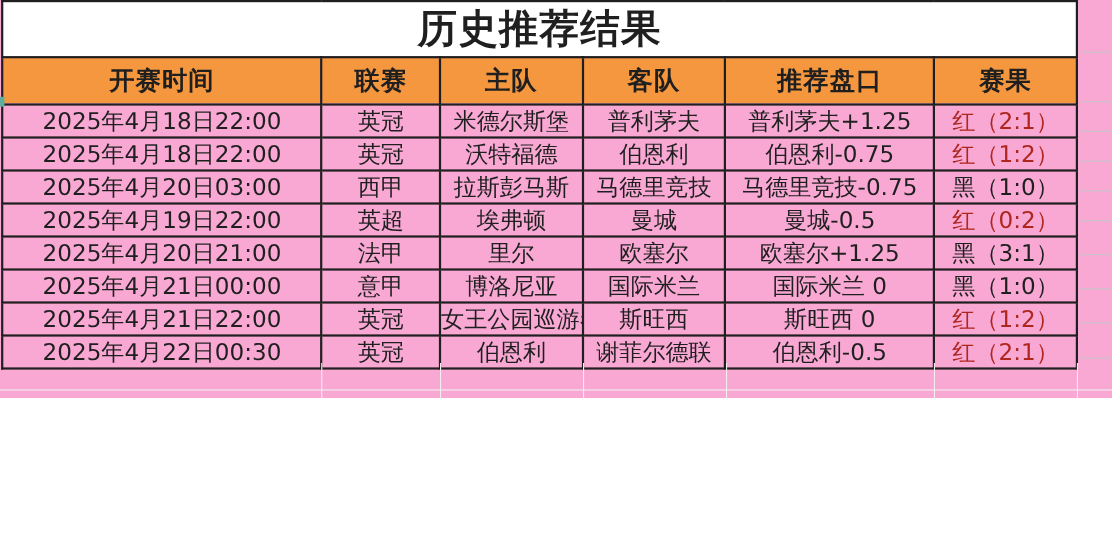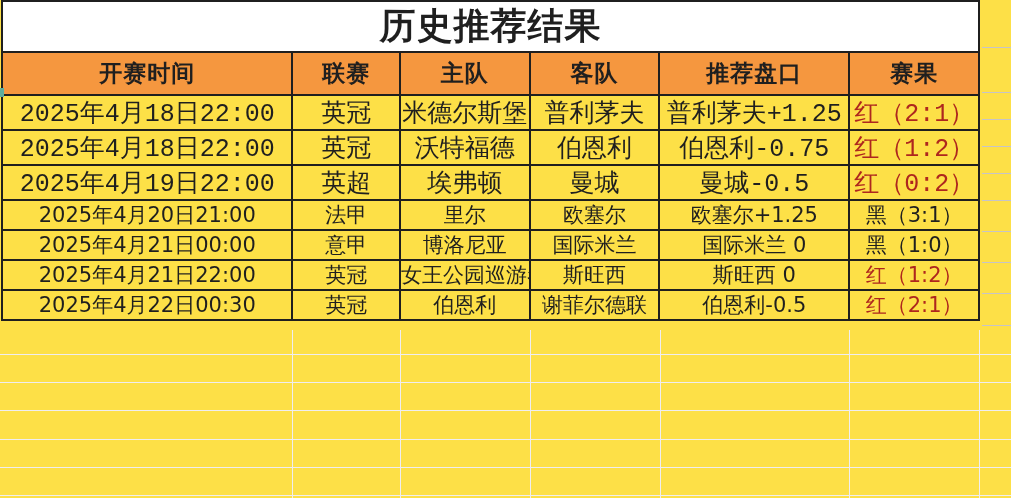--- a/index.html
+++ b/index.html
@@ -1,19 +1,19 @@
 <!DOCTYPE html>
 <html><head>
 <meta charset="utf-8">
 <style>
   html,body{margin:0;padding:0;background:#fff;}
   .sheet{
     position:relative;
-    width:1011px;height:498px;
-    background:#fde047;
+    width:1011px;height:362px;
+    background:#f9a8d4;
     font-family:"DejaVu Sans","Liberation Sans",sans-serif;
     overflow:hidden;
   }
   table.rec{
     position:absolute;left:1px;top:0;
     width:979px;
     border-collapse:collapse;
     table-layout:fixed;
   }
   table.rec td, table.rec th{
@@ -32,21 +32,21 @@
     letter-spacing:1px;
     background:#ffffff;
   }
   tr.head th{
     height:41px;
     font-size:23px;
     font-weight:bold;
     letter-spacing:1px;
     margin-left:36px;
   }
-  tr.r-s td{height:23px;font-size:25px;font-family:Liberation Mono, monospace;}
+  tr.r-s td{height:23px;font-size:21px;}
   tr.r-t td{height:27px;font-size:21px;text-align:center;}
   td.c-time{letter-spacing:0px;}
   
   .gl{position:absolute;background:#efedf0;}
   .gl-v{width:1px;top:330px;height:168px;}
   .gl-h{height:1px;left:0;width:1011px;}
   .strip-line{position:absolute;left:982px;width:29px;height:1px;background:#c6c4c8;}
   .green-marker{position:absolute;left:0;top:88px;width:4px;height:9px;}
 </style>
 </head>
@@ -84,20 +84,28 @@
         <td>普利茅夫+1.25</td>
         <td style="color: rgb(174, 38, 30);">红（2:1）</td>
       </tr>
       <tr class="r-s">
         <td class="c-time">2025年4月18日22:00</td>
         <td>英冠</td>
         <td>沃特福德</td>
         <td>伯恩利</td>
         <td>伯恩利-0.75</td>
         <td style="color: rgb(174, 38, 30);">红（1:2）</td>
+      </tr>
+      <tr class="r-s">
+        <td class="c-time">2025年4月20日03:00</td>
+        <td>西甲</td>
+        <td>拉斯彭马斯</td>
+        <td>马德里竞技</td>
+        <td>马德里竞技-0.75</td>
+        <td style="color: rgb(31, 31, 31);">黑（1:0）</td>
       </tr>
       <tr class="r-s">
         <td class="c-time">2025年4月19日22:00</td>
         <td>英超</td>
         <td>埃弗顿</td>
         <td>曼城</td>
         <td>曼城-0.5</td>
         <td style="color: rgb(174, 38, 30);">红（0:2）</td>
       </tr>
       <tr class="r-t">

